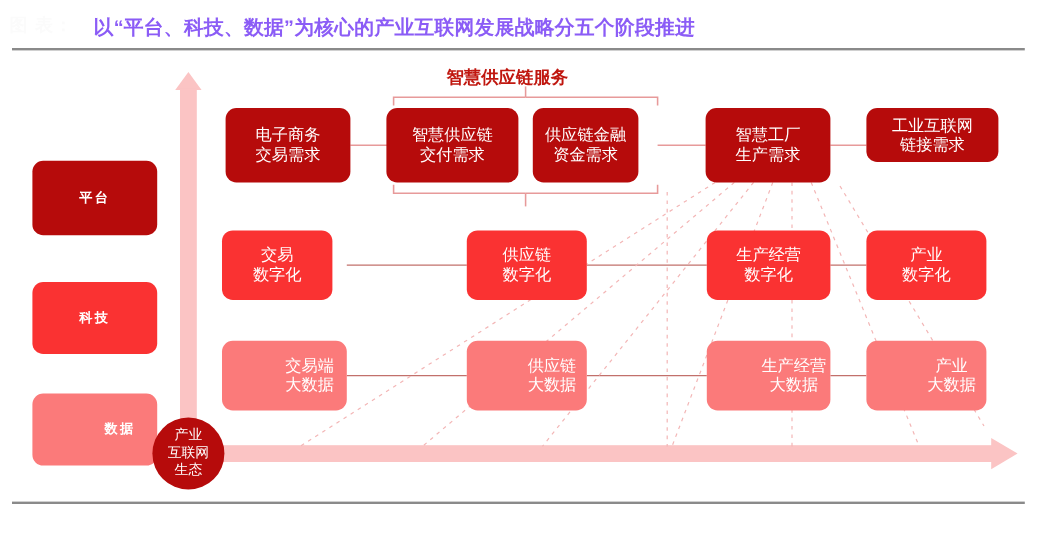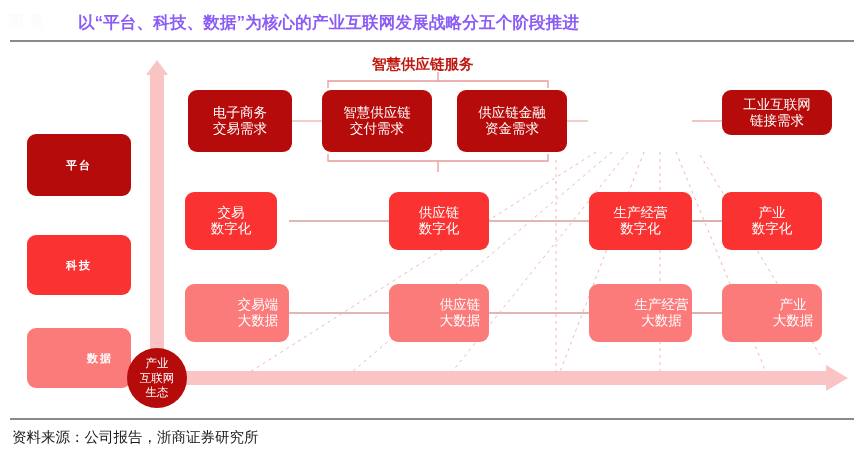--- a/index.html
+++ b/index.html
@@ -161,22 +161,24 @@
   <div class="bracket-label" style="left:372px;top:55px;">智慧供应链服务</div>
 
   <div class="node lvl-platform side-label" style="left:27px;top:90px;width:104px;height:62px;">平台</div>
   <div class="node lvl-tech side-label" style="left:27px;top:191px;width:104px;height:60px;">科技</div>
   <div class="node lvl-data side-label" style="left:27px;top:284px;width:104px;height:60px;">数据</div>
 
   <div class="node lvl-platform cell-label" style="left:188px;top:90px;width:104px;height:62px;text-align:right;">电子商务
 交易需求</div>
   <div class="node lvl-platform cell-label" style="left:322px;top:90px;width:110px;height:62px;">智慧供应链
 交付需求</div>
-  <div class="node lvl-platform cell-label" style="left:444px;top:90px;width:110px;height:62px;margin-left:13px;">供应链金融
+  <div class="node lvl-platform cell-label" style="left:444px;top:90px;width:88px;height:62px;">供应链金融
 资金需求</div>
+  <div class="node lvl-platform cell-label" style="left:588px;top:90px;width:104px;height:62px;">智慧工厂
+生产需求</div>
   <div class="node lvl-platform cell-label" style="left:722px;top:90px;width:110px;height:45px;">工业互联网
 链接需求</div>
 
   <div class="node lvl-tech cell-label" style="left:185px;top:192px;width:92px;height:58px;">交易
 数字化</div>
   <div class="node lvl-tech cell-label" style="left:389px;top:192px;width:100px;height:58px;">供应链
 数字化</div>
   <div class="node lvl-tech cell-label" style="left:589px;top:192px;width:103px;height:58px;">生产经营
 数字化</div>
   <div class="node lvl-tech cell-label" style="left:722px;top:192px;width:100px;height:58px;">产业
@@ -185,14 +187,13 @@
   <div class="node lvl-data cell-label" style="left:185px;top:284px;width:104px;height:58px;">交易端
 大数据</div>
   <div class="node lvl-data cell-label" style="left:389px;top:284px;width:100px;height:58px;">供应链
 大数据</div>
   <div class="node lvl-data cell-label" style="left:589px;top:284px;width:103px;height:58px;">生产经营
 大数据</div>
   <div class="node lvl-data cell-label" style="left:722px;top:284px;width:100px;height:58px;">产业
 大数据</div>
 
   <div class="rule-bottom"></div>
-  <div class="source">资料来源：公司报告，浙商证券研究所</div>
 </div>
 
 </body></html>

